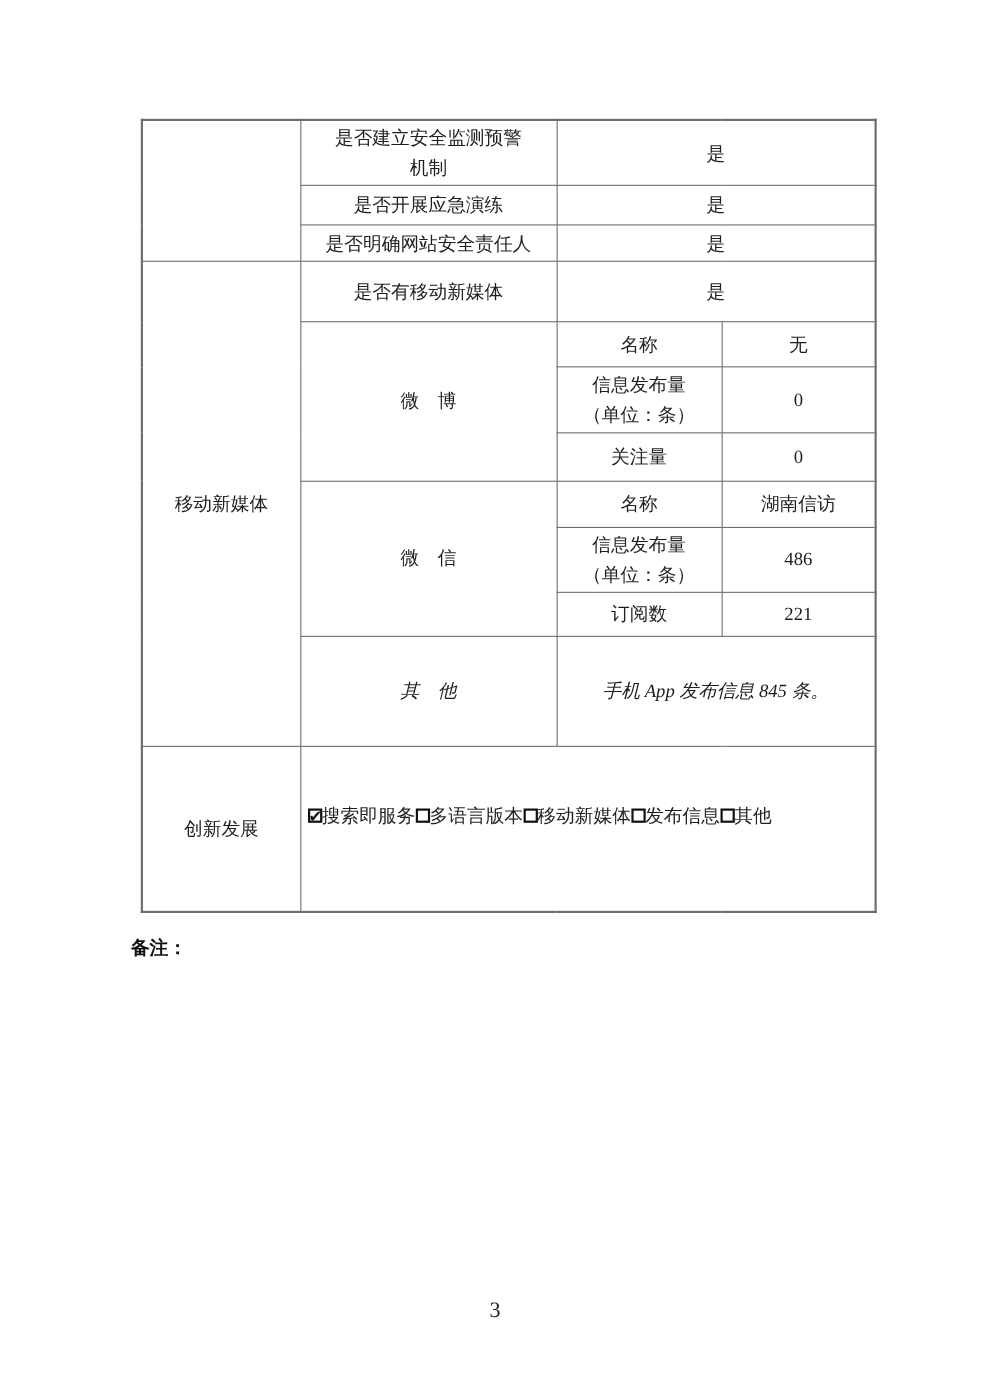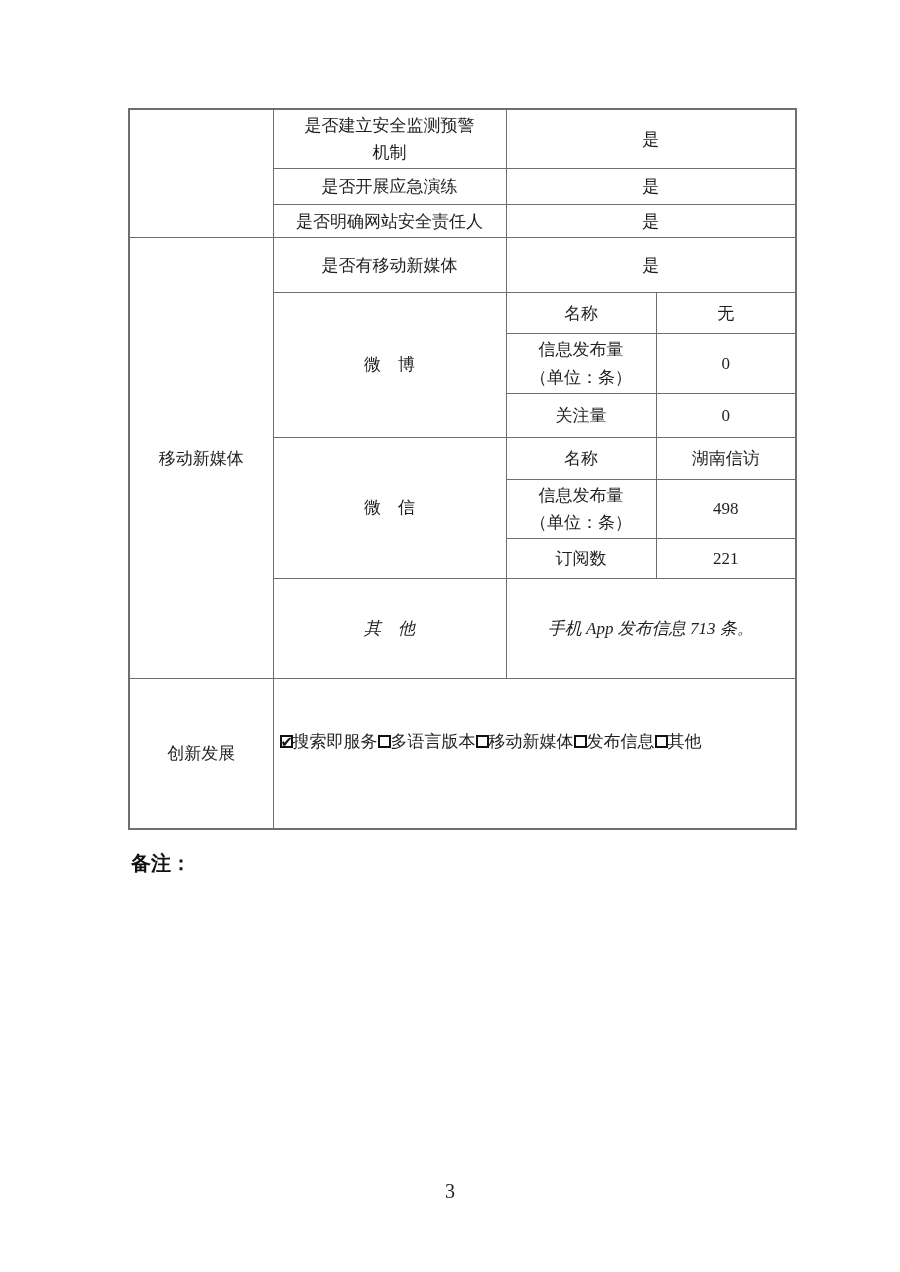--- a/index.html
+++ b/index.html
@@ -71,23 +71,23 @@
     position: absolute;
     left: -1px;
     top: -7px;
     font-size: 15px;
     font-weight: bold;
     color: #111111;
     font-family: "DejaVu Sans", sans-serif;
   }
   .notes {
     position: absolute;
-    left: 131px;
+    left: 119px;
     top: 850px;
-    font-size: 20px;
+    font-size: 17px;
     font-weight: bold;
     color: #111111;
     font-family: "Liberation Serif", "DejaVu Serif", serif;
   }
   .page-number {
     position: absolute;
     top: 1180px;
     left: 0;
     width: 900px;
     text-align: center;
@@ -144,29 +144,29 @@
         <td>0</td>
       </tr>
       <tr class="r8">
         <td rowspan="3">微　信</td>
         <td>名称</td>
         <td>湖南信访</td>
       </tr>
       <tr class="r9">
         <td>信息发布量
 （单位：条）</td>
-        <td>498</td>
+        <td>486</td>
       </tr>
       <tr class="r10">
         <td>订阅数</td>
         <td>221</td>
       </tr>
       <tr class="r11">
         <td>其　他</td>
-        <td colspan="2">手机 App 发布信息 713 条。</td>
+        <td colspan="2">手机 App 发布信息 845 条。</td>
       </tr>
 
       <tr class="r12">
         <td>创新发展</td>
         <td colspan="3" class="innovation-cell">
           <div class="cb-line">
             <span class="cb-option">
                 <span class="cb-box checked"></span>
                 <span>搜索即服务</span>
               </span>

